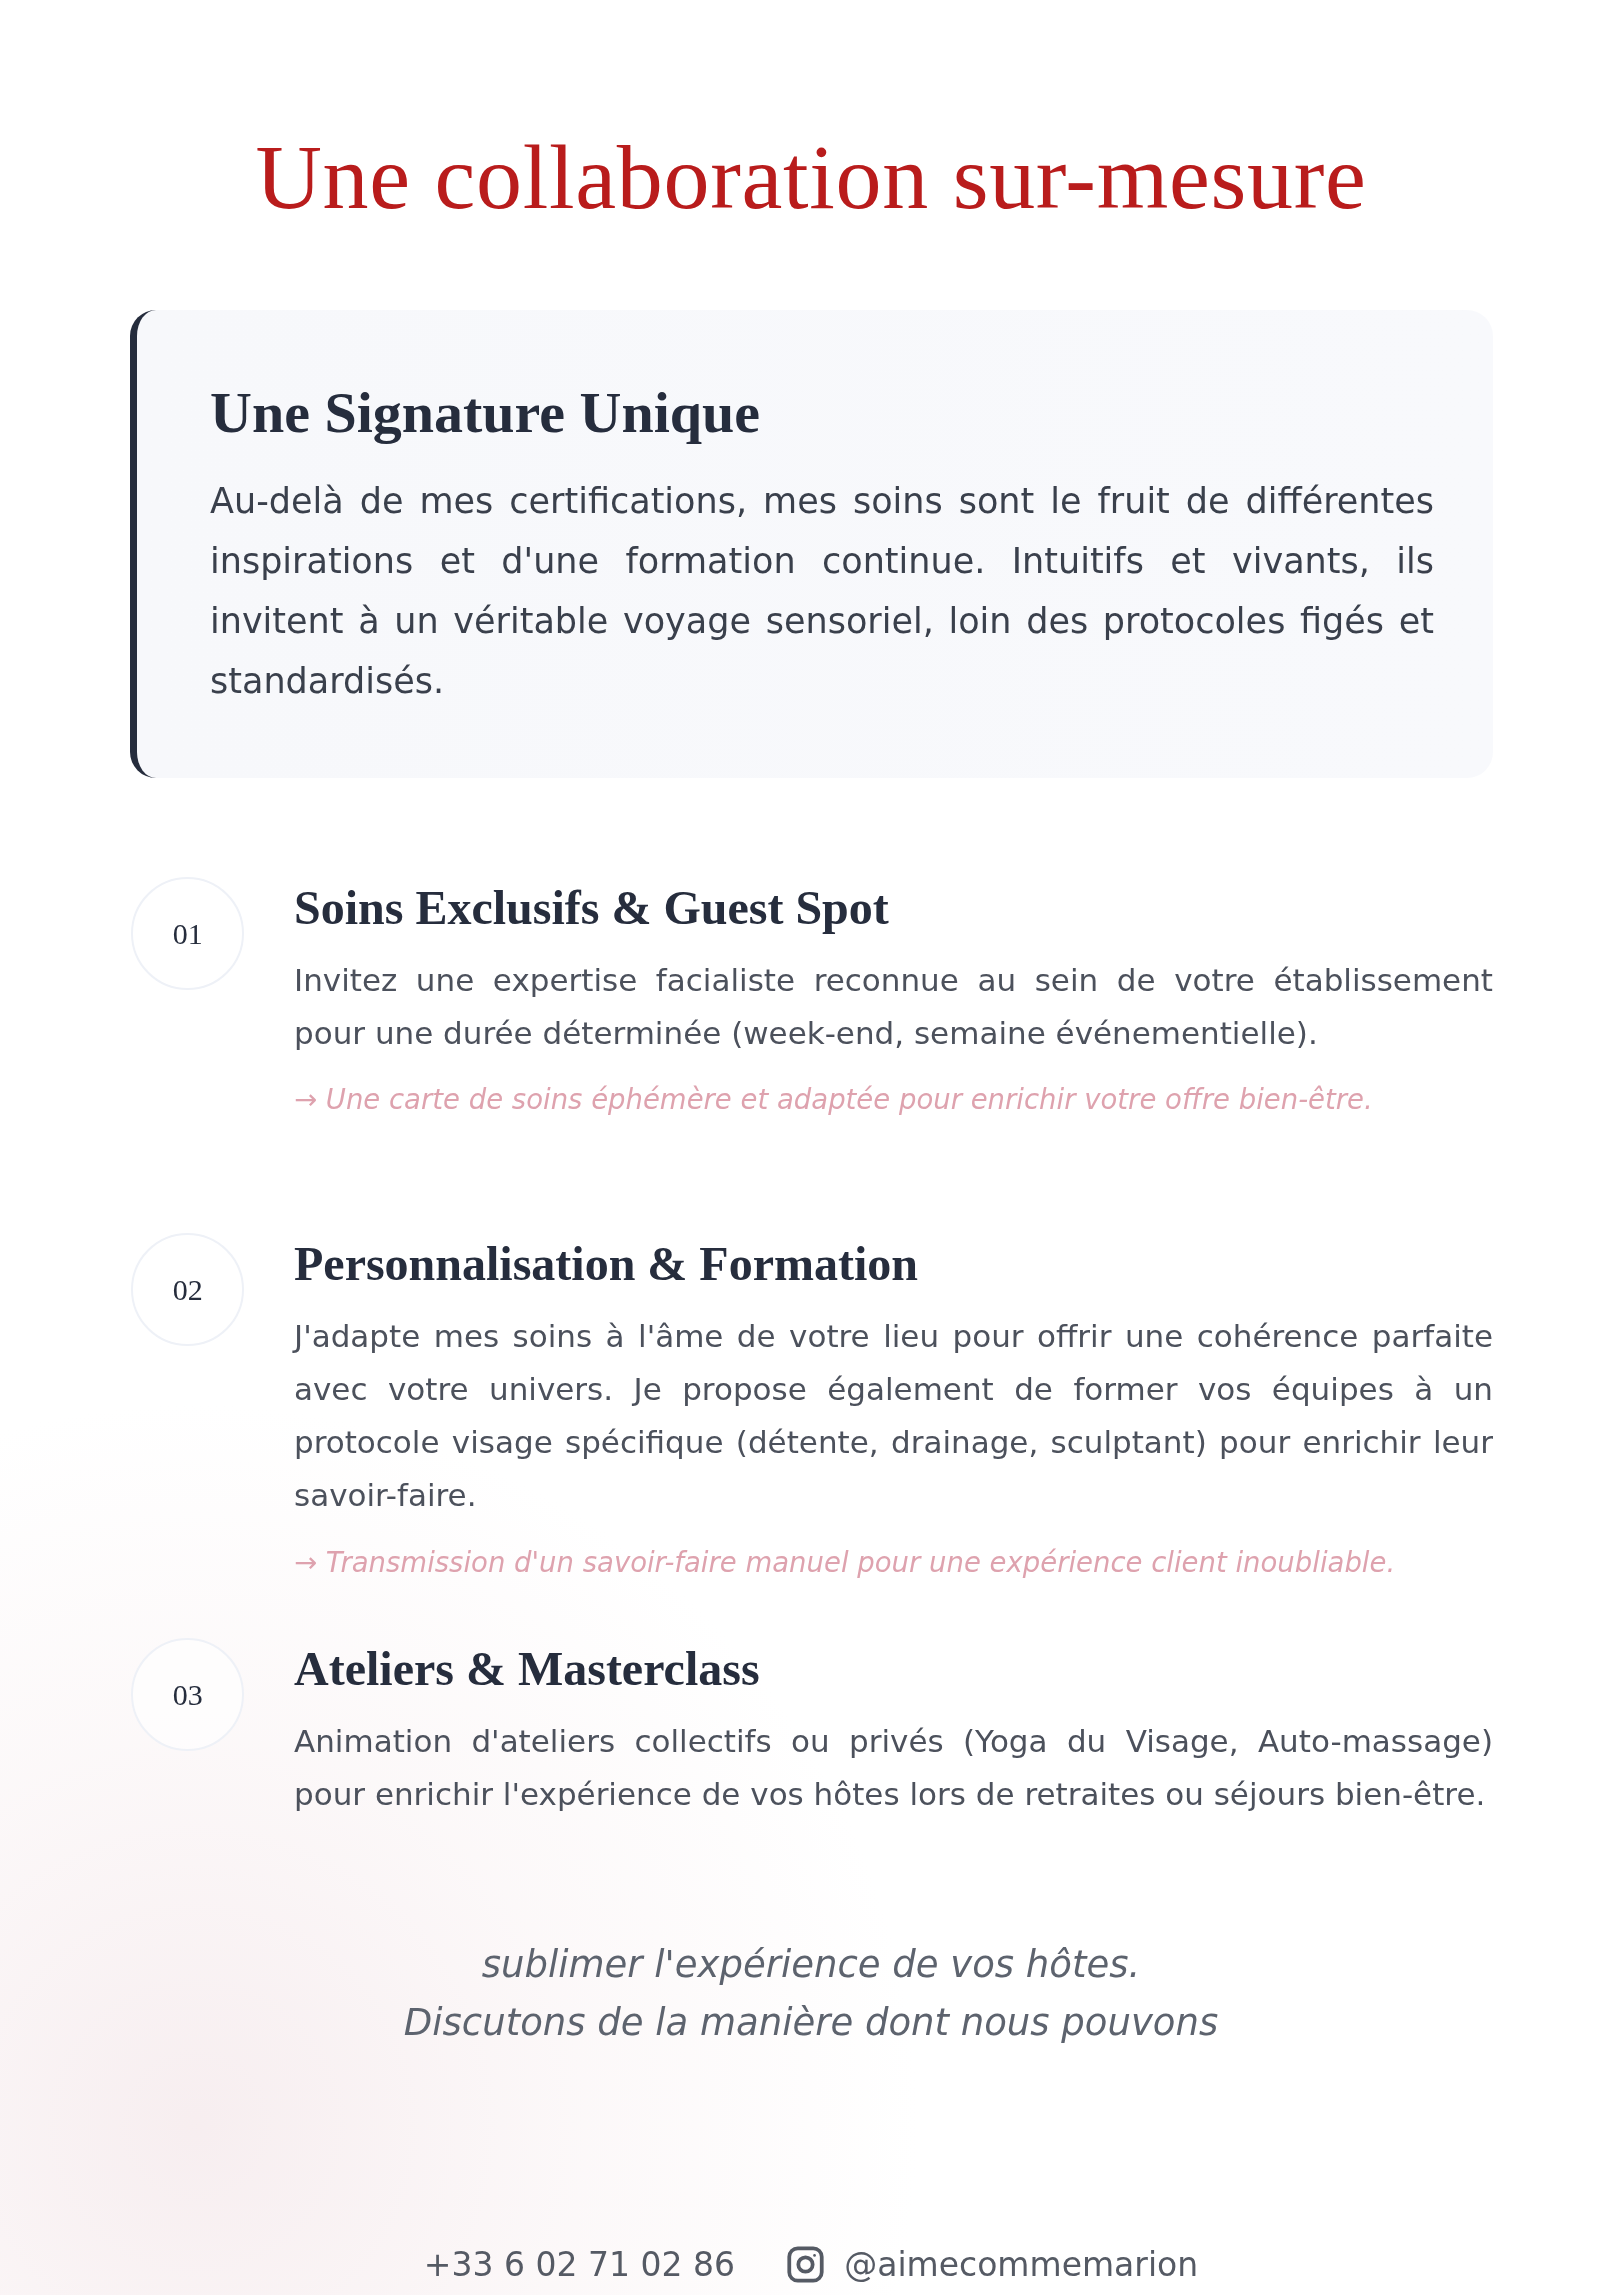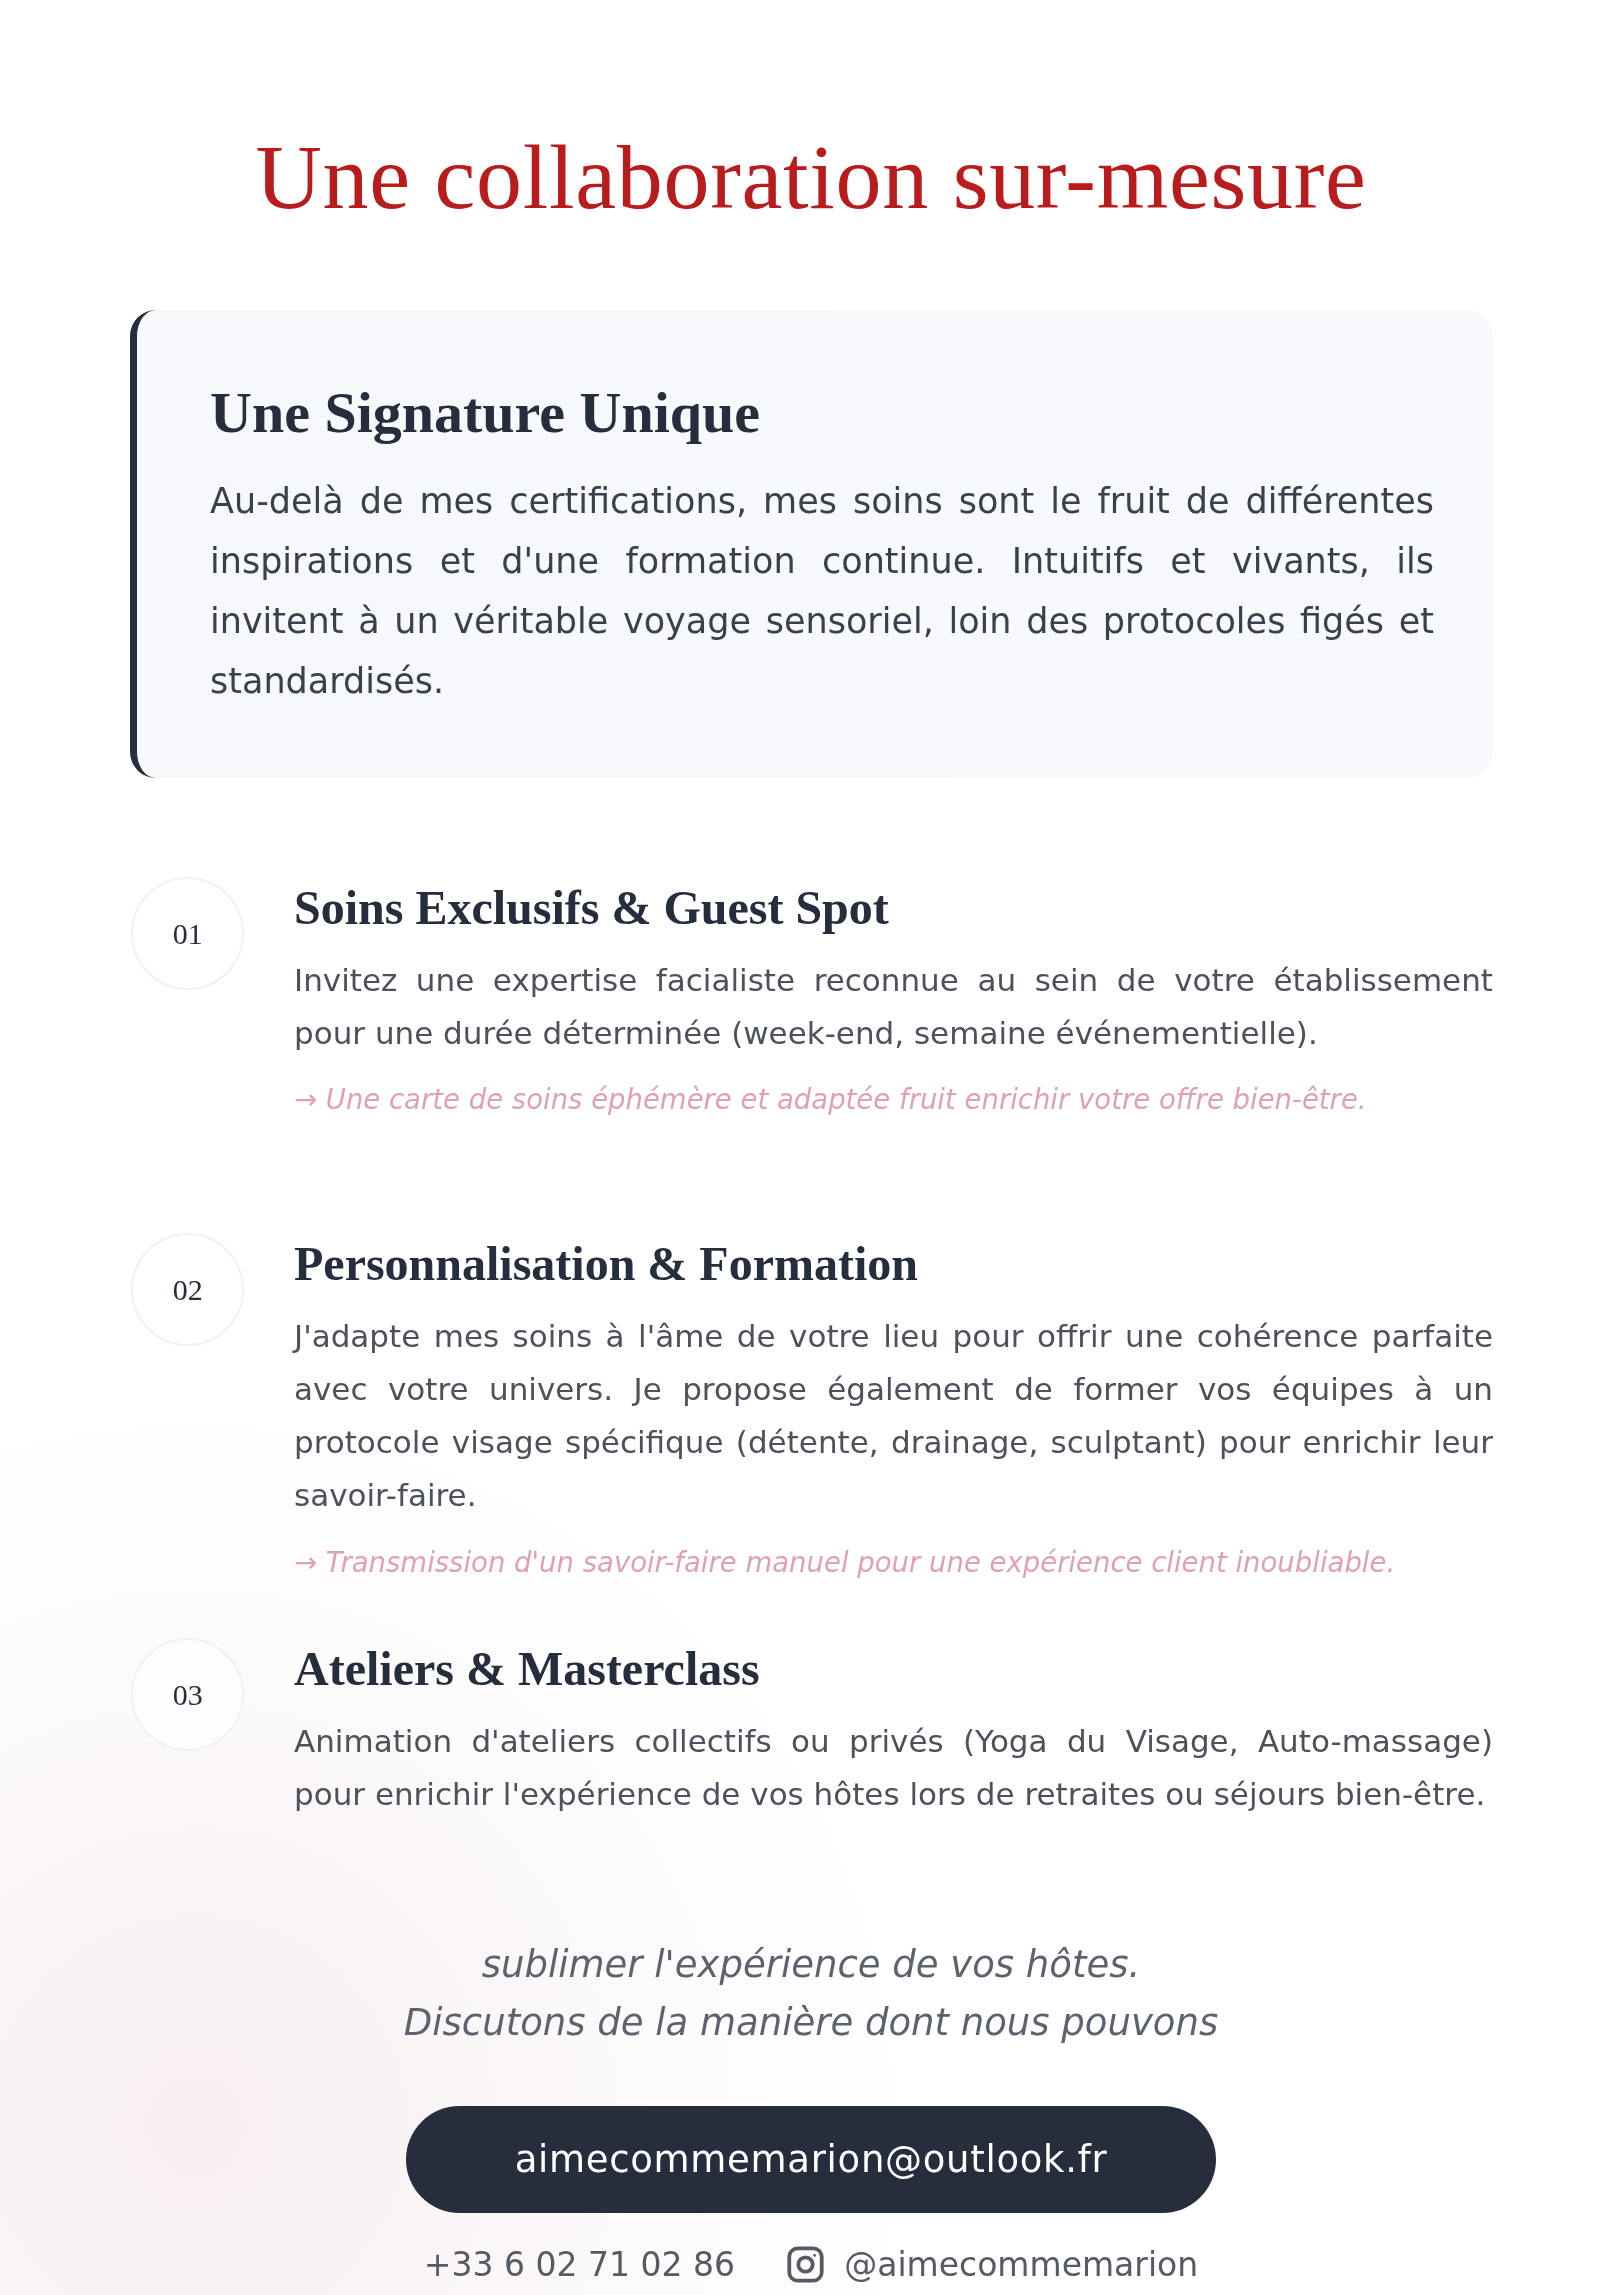--- a/index.html
+++ b/index.html
@@ -145,44 +145,41 @@
 
   <section class="signature-card">
     <h2 class="signature-title">Une Signature Unique</h2>
     <p class="signature-text">Au-delà de mes certifications, mes soins sont le fruit de différentes inspirations et d'une formation continue. Intuitifs et vivants, ils invitent à un véritable voyage sensoriel, loin des protocoles figés et standardisés.</p>
   </section>
 
   <section class="service" style="top:877px; height:275px;">
     <div class="num-badge">01</div>
     <h3 class="service-title" style="top:3.3px;">Soins Exclusifs &amp; Guest Spot</h3>
     <p class="service-text" style="top:77px;">Invitez une expertise facialiste reconnue au sein de votre établissement pour une durée déterminée (week-end, semaine événementielle).</p>
-    <p class="service-note" style="top:206px;">→ Une carte de soins éphémère et adaptée fruit enrichir votre offre bien-être.</p>
+    <p class="service-note" style="top:206px;">→ Une carte de soins éphémère et adaptée pour enrichir votre offre bien-être.</p>
   </section>
 
   <section class="service" style="top:1233px; height:366px;">
     <div class="num-badge">02</div>
     <h3 class="service-title" style="top:3.3px;">Personnalisation &amp; Formation</h3>
     <p class="service-text" style="top:77px;">J'adapte mes soins à l'âme de votre lieu pour offrir une cohérence parfaite avec votre univers. Je propose également de former vos équipes à un protocole visage spécifique (détente, drainage, sculptant) pour enrichir leur savoir-faire.</p>
     <p class="service-note" style="top:313px;">→ Transmission d'un savoir-faire manuel pour une expérience client inoubliable.</p>
   </section>
 
   <section class="service" style="top:1638px; height:249px;">
     <div class="num-badge">03</div>
     <h3 class="service-title" style="top:3.3px;">Ateliers &amp; Masterclass</h3>
     <p class="service-text" style="top:77px;">Animation d'ateliers collectifs ou privés (Yoga du Visage, Auto-massage) pour enrichir l'expérience de vos hôtes lors de retraites ou séjours bien-être.</p>
   </section>
 
   <div class="cta-text">
     <div>sublimer l'expérience de vos hôtes.</div>
     <div>Discutons de la manière dont nous pouvons</div>
   </div>
 
-  <a class="email-button">
-    <span>aimecommemarion@outlook.fr</span>
-  </a>
 
   <div class="contact-row">
     <span class="phone">+33 6 02 71 02 86</span>
     <span class="insta">
       <svg class="insta-icon" viewBox="0 0 24 24" fill="none" stroke="#555a64" stroke-width="2.2">
         <rect x="2.5" y="2.5" width="19" height="19" rx="5" ry="5"></rect>
         <circle cx="12" cy="12" r="4.2"></circle>
         <circle cx="17.3" cy="6.7" r="0.8" fill="#555a64" stroke="none"></circle>
       </svg>
       <span>@aimecommemarion</span>

